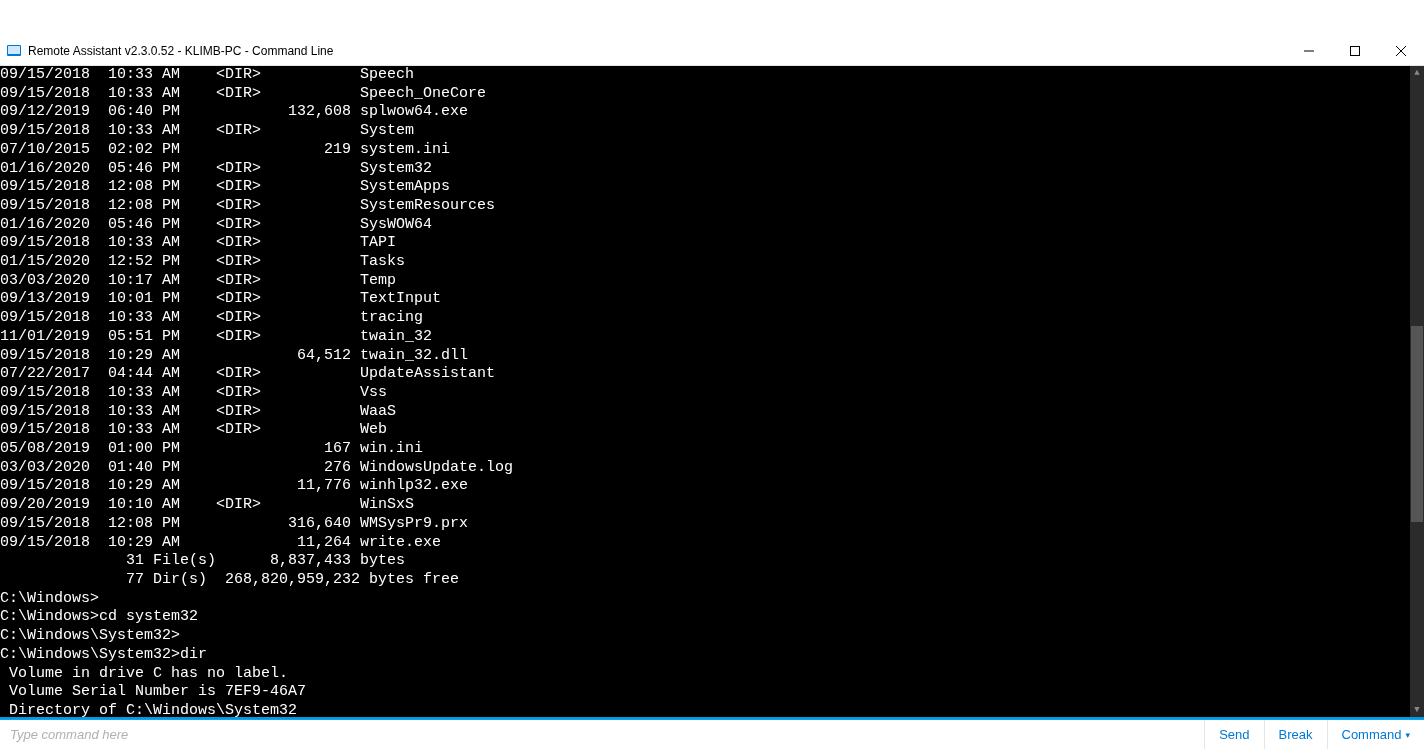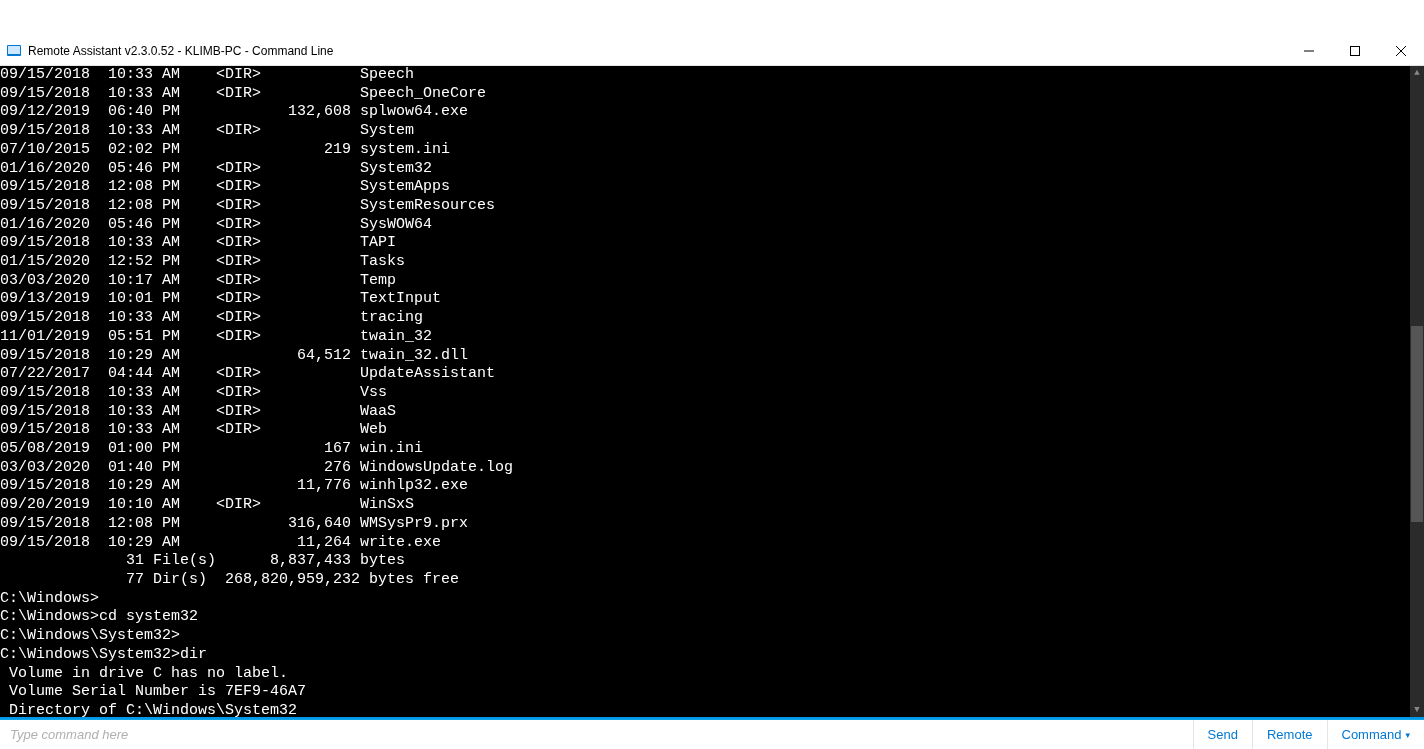--- a/index.html
+++ b/index.html
@@ -208,19 +208,19 @@
     <div class="arrow down">▼</div>
   </div>
 </div>
 
 <div class="bottom-sep"></div>
 
 <div class="footer">
   <input type="text" placeholder="Type command here" style="">
   <div class="actions">
     <div class="action">Send</div>
-    <div class="action">Remote</div>
+    <div class="action">Break</div>
     <div class="action">
       <span>Command</span>
       <span class="chev">▾</span>
     </div>
   </div>
 </div>
 
 </body></html>

